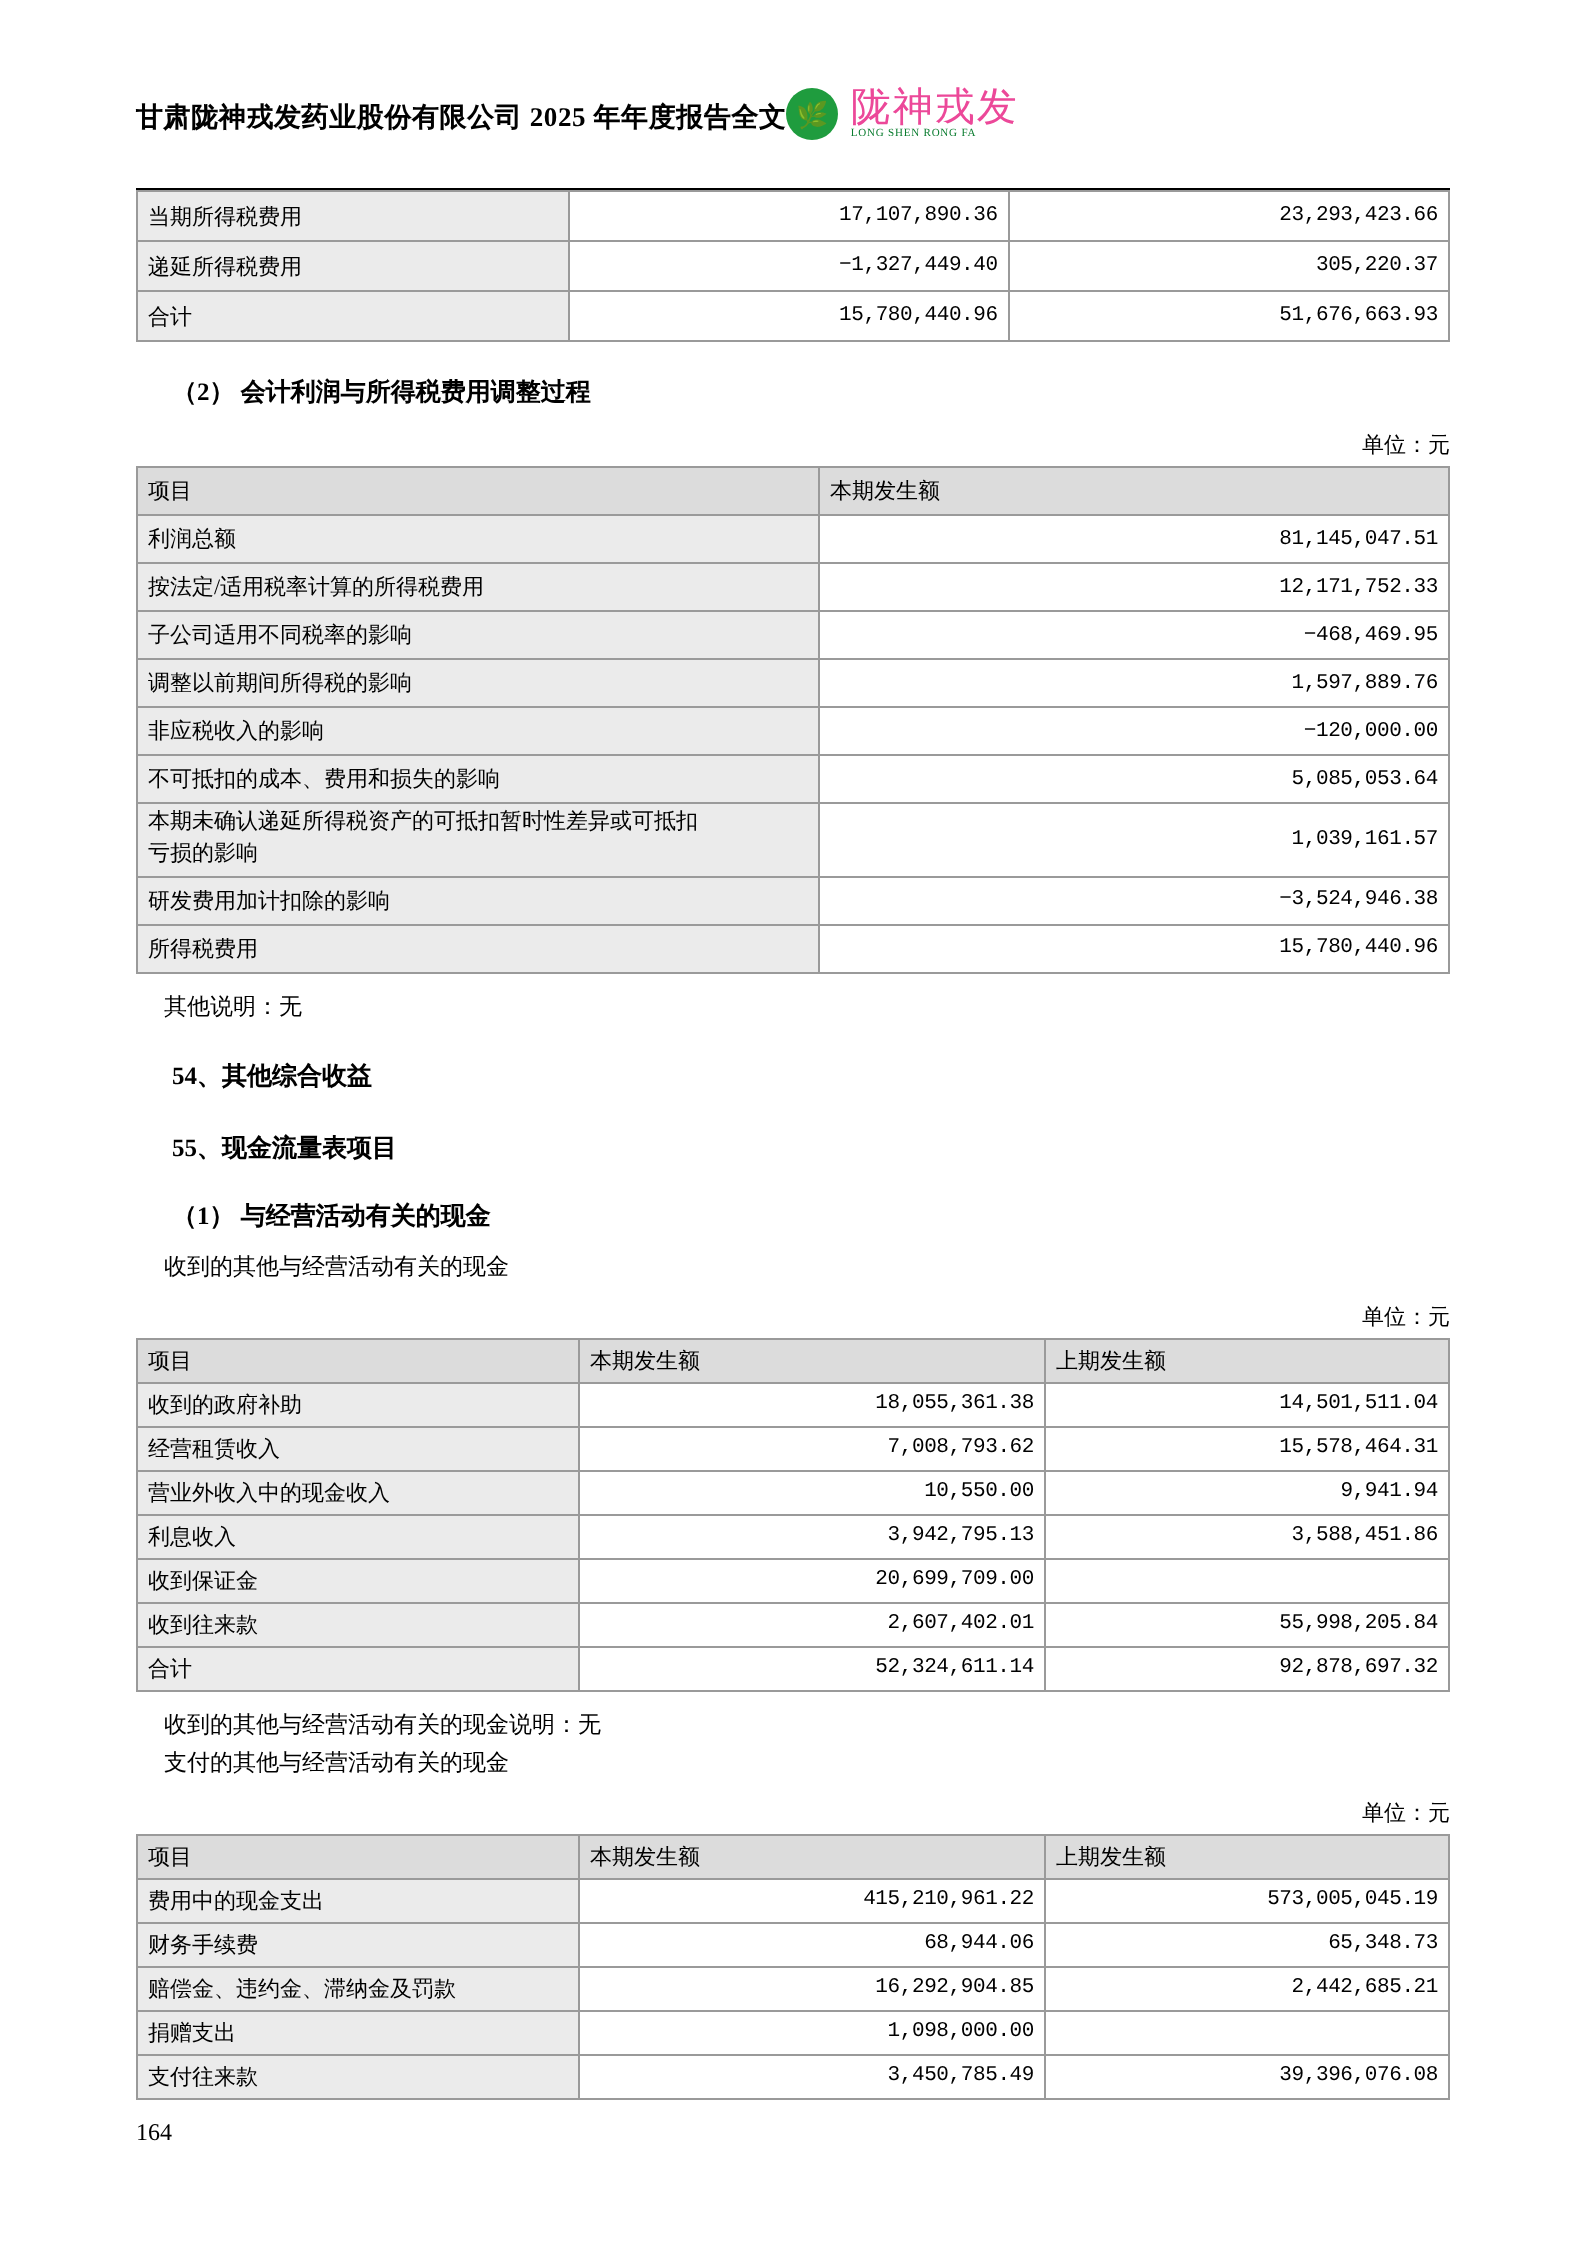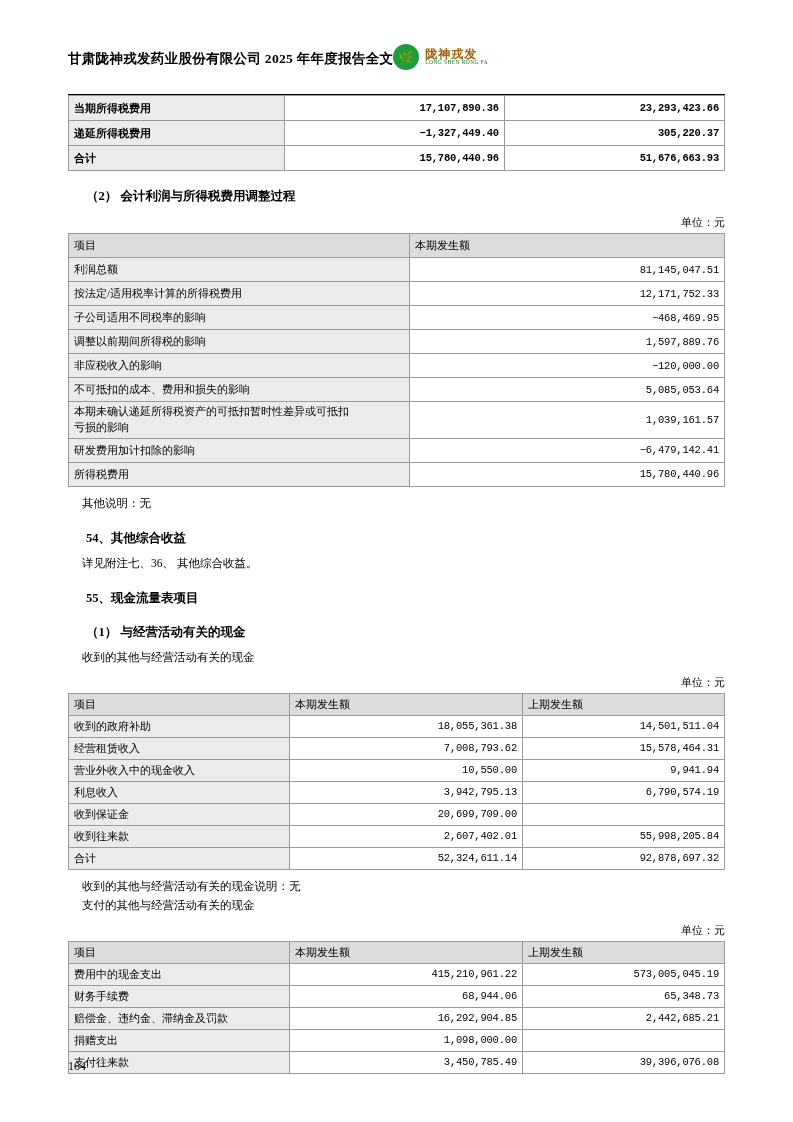--- a/index.html
+++ b/index.html
@@ -54,23 +54,23 @@
     color: #fff;
     font-size: 13px;
     line-height: 1;
   }
   .logo-text {
     display: flex;
     flex-direction: column;
     line-height: 1.05;
   }
   .logo-cn {
-    font-size: 12px;
-    font-weight: bold;
-    color: #a16207;
+    font-size: 20px;
+    font-weight: normal;
+    color: #ec4899;
     letter-spacing: 1px;
   }
   .logo-en {
     font-size: 5.5px;
     color: #0a7c2f;
     letter-spacing: 0.4px;
   }
   .header-rule {
     border: 0;
     border-top: 1px solid #000;
@@ -134,21 +134,21 @@
     letter-spacing: -0.2px;
   }
   .tbl-top {
     margin-top: 0;
   }
   .row-h {
     height: 19px;
   }
 
   
-  .t1 td { height: 20px; font-weight: bold; }
+  .t1 td { height: 20px; }
   .t1 .c1 { width: 218px; }
   .t1 .c2 { width: 218px; margin-top: 16px; }
   .t1 .c3 { width: 218px; }
 
   
   .t2 .c1 { width: 330px; }
   .t2 td { height: 19px; }
 
   
   .t3 .c1 { width: 210px; }
@@ -233,33 +233,32 @@
         <td class="lbl">不可抵扣的成本、费用和损失的影响</td>
         <td class="num">5,085,053.64</td>
       </tr>
       <tr>
         <td class="lbl" style="white-space: pre-line; line-height: 1.45;">本期未确认递延所得税资产的可抵扣暂时性差异或可抵扣
 亏损的影响</td>
         <td class="num">1,039,161.57</td>
       </tr>
       <tr>
         <td class="lbl">研发费用加计扣除的影响</td>
-        <td class="num">−6,479,142.41</td>
+        <td class="num">−3,524,946.38</td>
       </tr>
       <tr>
         <td class="lbl">所得税费用</td>
         <td class="num">15,780,440.96</td>
       </tr>
     </tbody>
   </table>
 
   <div class="p p-cn">其他说明：无</div>
 
   <div class="sec-h" style="margin-left:18px;">54、其他综合收益</div>
-  <div class="p p-cn">详见附注七、36、  其他综合收益。</div>
 
   <div class="sec-h" style="margin-left:18px;">55、现金流量表项目</div>
   <div class="sub-h">（1）  与经营活动有关的现金</div>
   <div class="p p-cn">收到的其他与经营活动有关的现金</div>
   <div class="unit">单位：元</div>
 
   <table class="t3">
     <tbody>
       <tr class="hdr">
         <td class="c1">项目</td>
@@ -277,21 +276,21 @@
         <td class="num">15,578,464.31</td>
       </tr>
       <tr>
         <td class="lbl">营业外收入中的现金收入</td>
         <td class="num">10,550.00</td>
         <td class="num">9,941.94</td>
       </tr>
       <tr>
         <td class="lbl">利息收入</td>
         <td class="num">3,942,795.13</td>
-        <td class="num">6,790,574.19</td>
+        <td class="num">3,588,451.86</td>
       </tr>
       <tr>
         <td class="lbl">收到保证金</td>
         <td class="num">20,699,709.00</td>
         <td class="num"></td>
       </tr>
       <tr>
         <td class="lbl">收到往来款</td>
         <td class="num">2,607,402.01</td>
         <td class="num">55,998,205.84</td>

